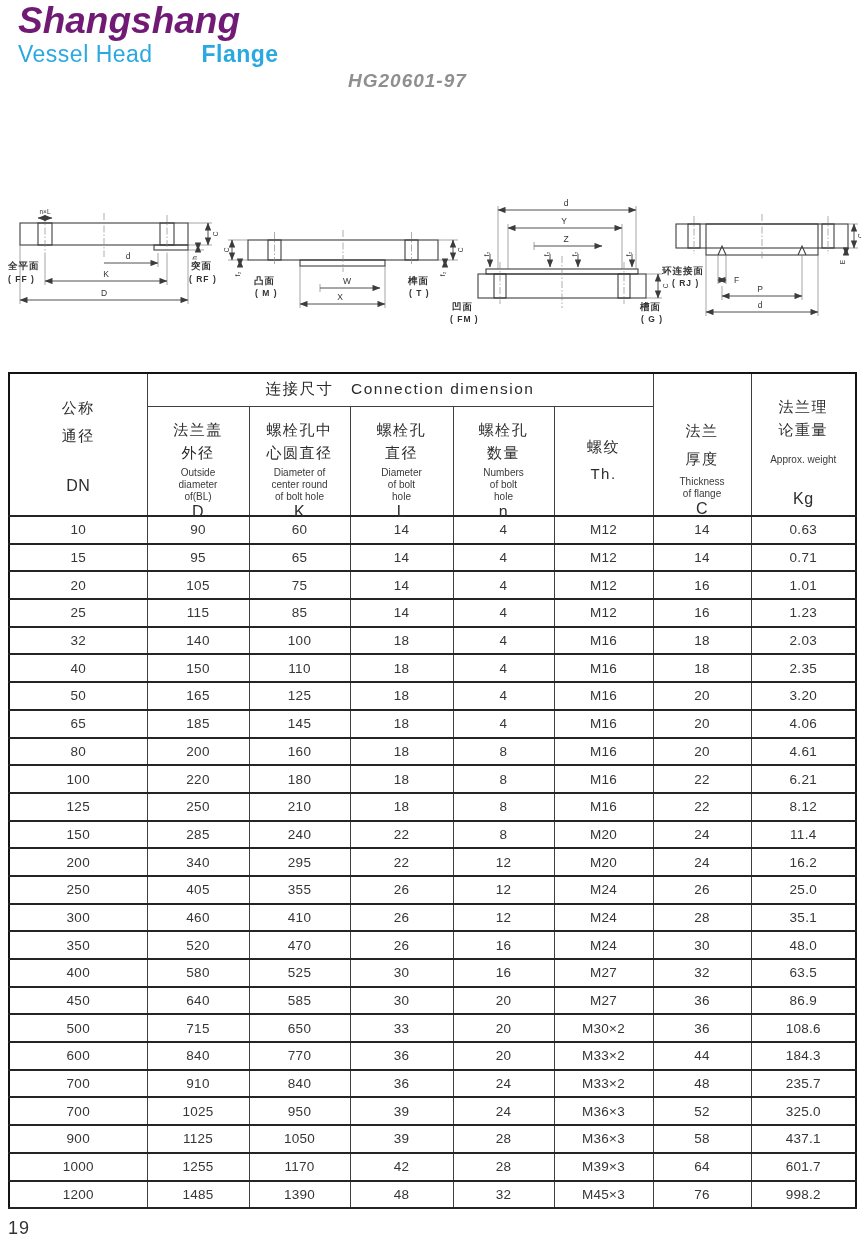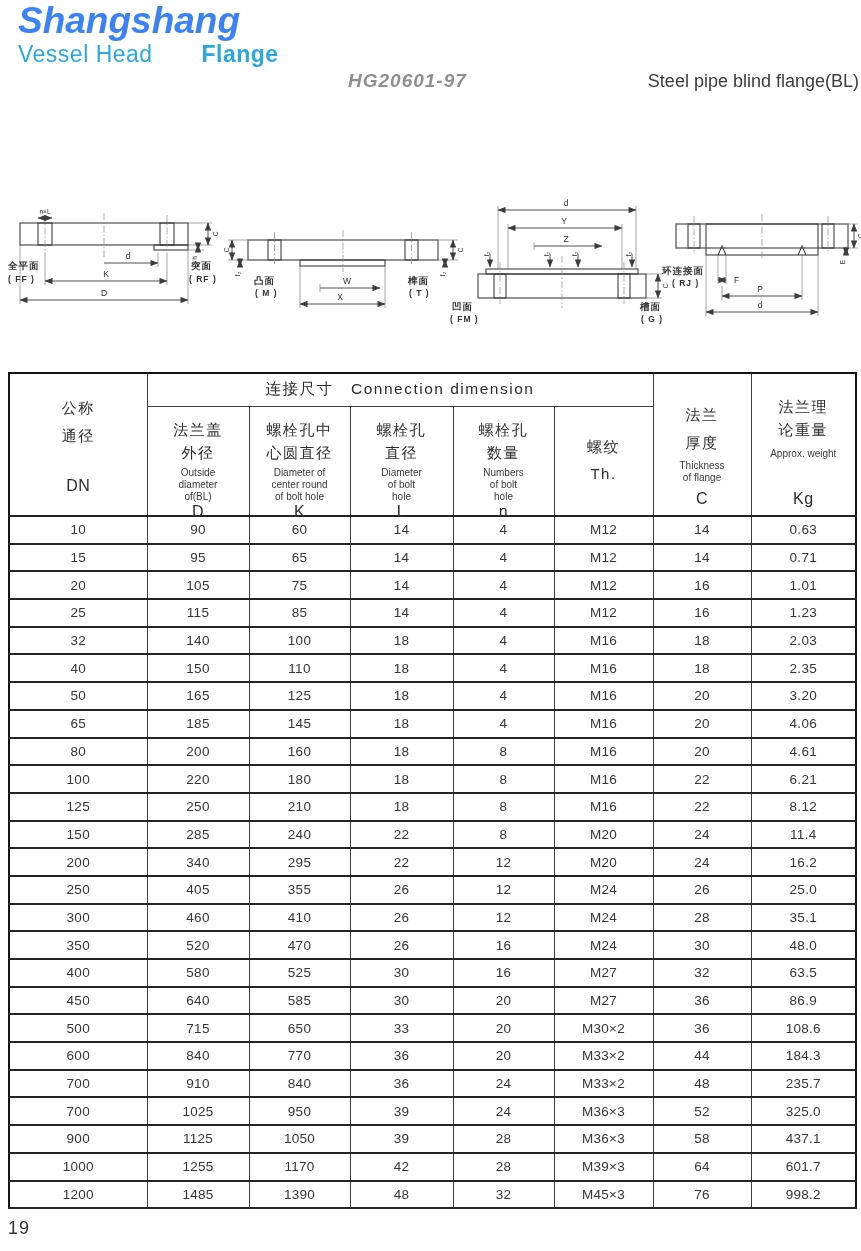--- a/index.html
+++ b/index.html
@@ -1,21 +1,21 @@
 <!DOCTYPE html>
 <html><head>
 <meta charset="utf-8">
 <style>
   html,body{margin:0;padding:0;background:#ffffff;}
   .page{position:relative;width:861px;height:1251px;background:#fff;overflow:hidden;
         font-family:"Liberation Sans",sans-serif;}
 
   
   .logo{position:absolute;left:18px;top:2px;width:300px;}
-  .brand{font-size:37px;font-weight:bold;font-style:italic;color:#3b82f6;line-height:1.0;letter-spacing:0px;}
+  .brand{font-size:37px;font-weight:bold;font-style:italic;color:#701a75;line-height:1.0;letter-spacing:0px;}
   .logo-sub{font-size:23px;color:#29a9e0;margin-top:2px;letter-spacing:0.5px;}
   .logo-sub .b{font-weight:bold;margin-left:42px;}
   .title{position:absolute;right:2px;top:26px;width:560px;text-align:right;
          font-size:29px;color:#474747;letter-spacing:0.5px;white-space:nowrap;}
   .subrow{position:absolute;left:348px;right:2px;top:70px;display:flex;
           justify-content:space-between;align-items:baseline;}
   .standard{font-size:19px;font-weight:bold;font-style:italic;color:#8f8f8f;letter-spacing:1px;}
   .subtitle{font-size:18px;color:#3c3c3c;}
 
   
@@ -41,46 +41,45 @@
           text-align:center;white-space:pre;}
   .hc{display:flex;flex-direction:column;align-items:center;box-sizing:border-box;}
   .hc .zh{white-space:pre-line;font-size:15px;line-height:1.55;letter-spacing:1.5px;color:#2d2d2d;text-align:center;}
   .hc .en{white-space:pre-line;font-size:10px;line-height:1.2;color:#3a3a3a;text-align:center;margin-top:3px;}
   .hc .code{font-size:16px;color:#2d2d2d;margin-top:auto;padding-bottom:7px;letter-spacing:0.5px;}
   .hc-sub{height:108px;padding-top:11px;}
   .hc-full{height:141px;}
   .hc-dn{justify-content:center;}
   .hc-dn .zh{line-height:1.85;}
   .hc-dn .code{margin-top:28px;padding-bottom:0;}
-  .hc-c7{padding-top:27px;}
+  .hc-c7{padding-top:43px;}
   .hc-c7 .zh{line-height:1.85;}
   .hc-c8{padding-top:21px;}
   .hc-c8 .zh{line-height:1.55;}
-  .hc-c8 .en{margin-top:6px;}
+  .hc-c8 .en{margin-top:12px;}
   .hc-thread{justify-content:center;padding-top:0;}
   .hc-thread .zh{line-height:1.75;}
   .tbl tbody tr{height:27.7px;}
   .tbl tbody td{border-top:2px solid #242424;border-bottom:2px solid #242424;
                 font-size:13.5px;color:#363636;text-align:center;vertical-align:middle;letter-spacing:0.3px;}
 
   .pagenum{position:absolute;left:8px;top:1218px;font-size:18px;color:#333;letter-spacing:1px;}
 </style>
 </head>
 <body>
 
 <div class="page">
 
   <div class="logo">
     <div class="brand">Shangshang</div>
     <div class="logo-sub"><span>Vessel Head </span><span class="b">Flange</span></div>
   </div>
 
   <div class="subrow">
     <span class="standard">HG20601-97</span>
-    <span class="subtitle">Steel pipe blind flange(BL)</span>
   </div>
 
   <svg class="drw" style="left:8px;top:205px;" width="210" height="118" viewBox="0 0 210 118">
     <defs>
       <pattern id="hp1" patternUnits="userSpaceOnUse" width="6" height="6" patternTransform="rotate(45)">
         <line x1="0" y1="0" x2="0" y2="6" stroke="#9a9a9a" stroke-width="1.1"></line>
       </pattern>
       <marker id="ar1" viewBox="0 0 10 8" markerWidth="9" markerHeight="7" refX="9.5" refY="4" orient="auto-start-reverse">
         <path d="M0,0 L10,4 L0,8 z" fill="#3c3c3c"></path>
       </marker>

